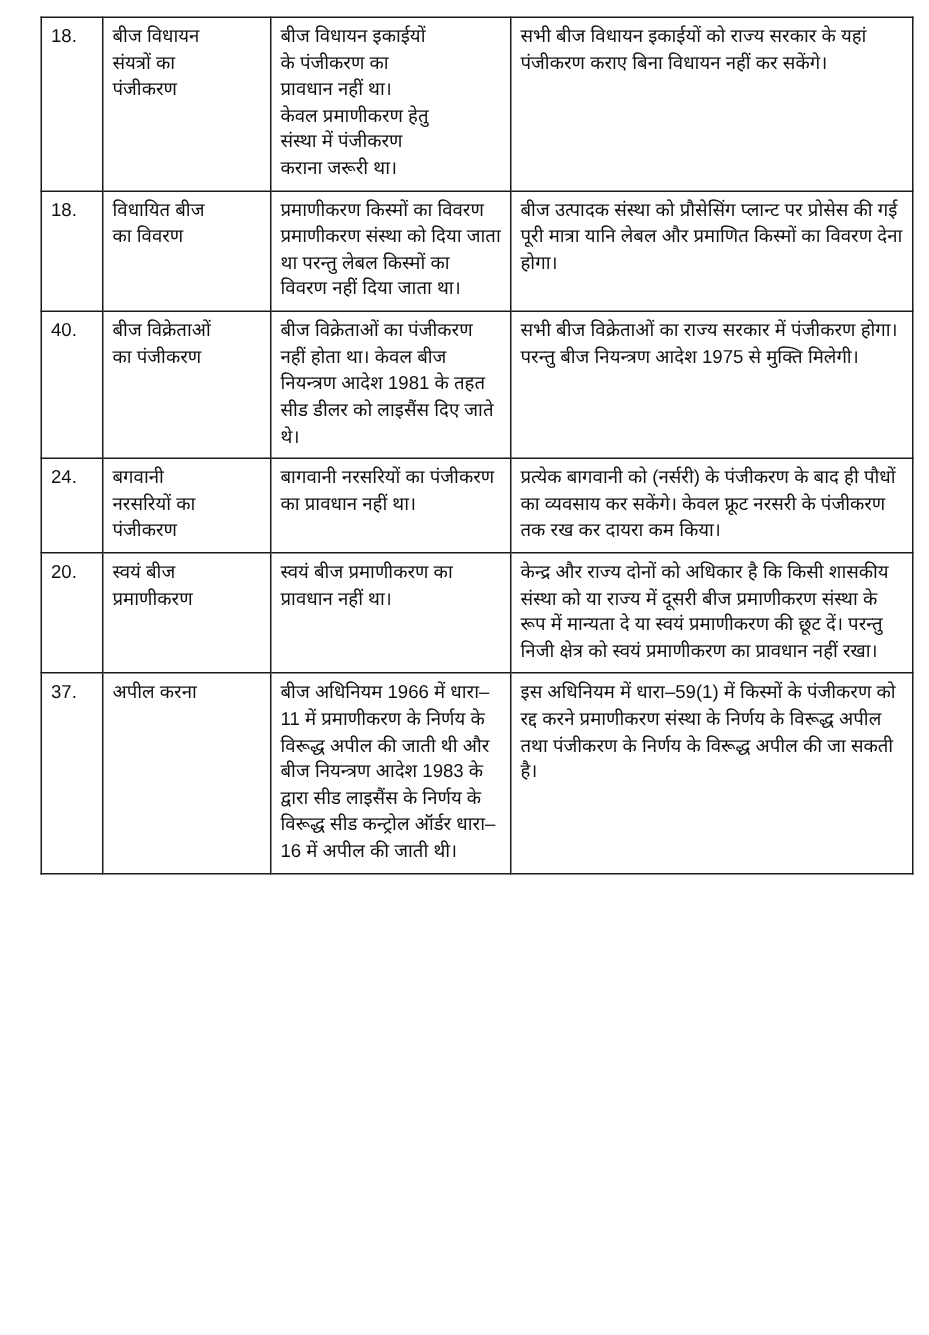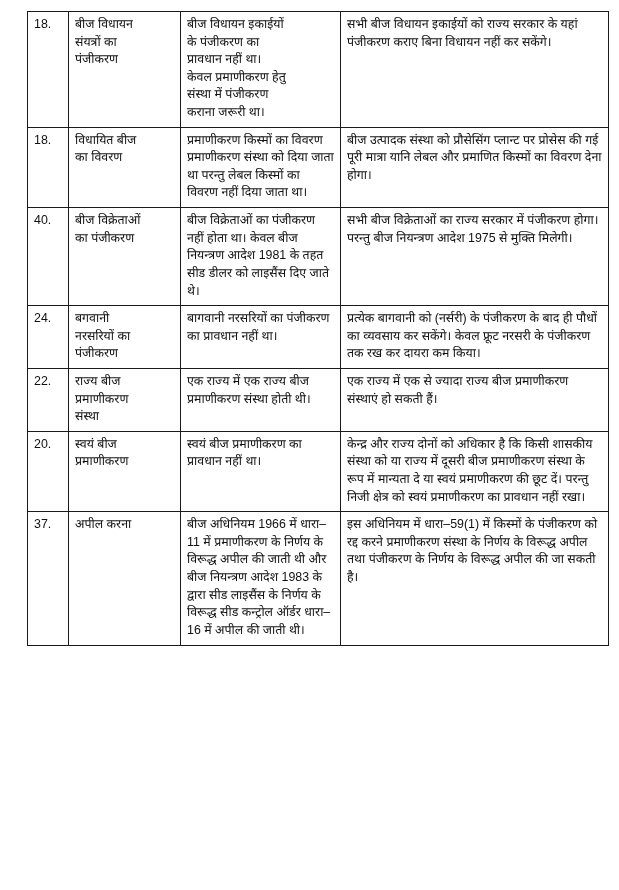--- a/index.html
+++ b/index.html
@@ -137,36 +137,20 @@
 पंजीकरण</span>
           </td>
         <td class="col-old">
             <span class="cell-text">बागवानी नरसरियों का पंजीकरण का प्रावधान नहीं था।</span>
           </td>
         <td class="col-new">
             <span class="cell-text">प्रत्येक बागवानी को (नर्सरी) के पंजीकरण के बाद ही पौधों का व्यवसाय कर सकेंगे। केवल फ्रूट नरसरी के पंजीकरण तक रख कर दायरा कम किया।</span>
           </td>
       </tr>
 
-      <tr>
-        <td class="col-sno">
-            <span class="sno-text">22.</span>
-          </td>
-        <td class="col-topic">
-            <span class="cell-text">राज्य बीज
-प्रमाणीकरण
-संस्था</span>
-          </td>
-        <td class="col-old">
-            <span class="cell-text">एक राज्य में एक राज्य बीज प्रमाणीकरण संस्था होती थी।</span>
-          </td>
-        <td class="col-new">
-            <span class="cell-text">एक राज्य में एक से ज्यादा राज्य बीज प्रमाणीकरण संस्थाएं हो सकती हैं।</span>
-          </td>
-      </tr>
 
       <tr>
         <td class="col-sno">
             <span class="sno-text">20.</span>
           </td>
         <td class="col-topic">
             <span class="cell-text">स्वयं बीज
 प्रमाणीकरण</span>
           </td>
         <td class="col-old">

